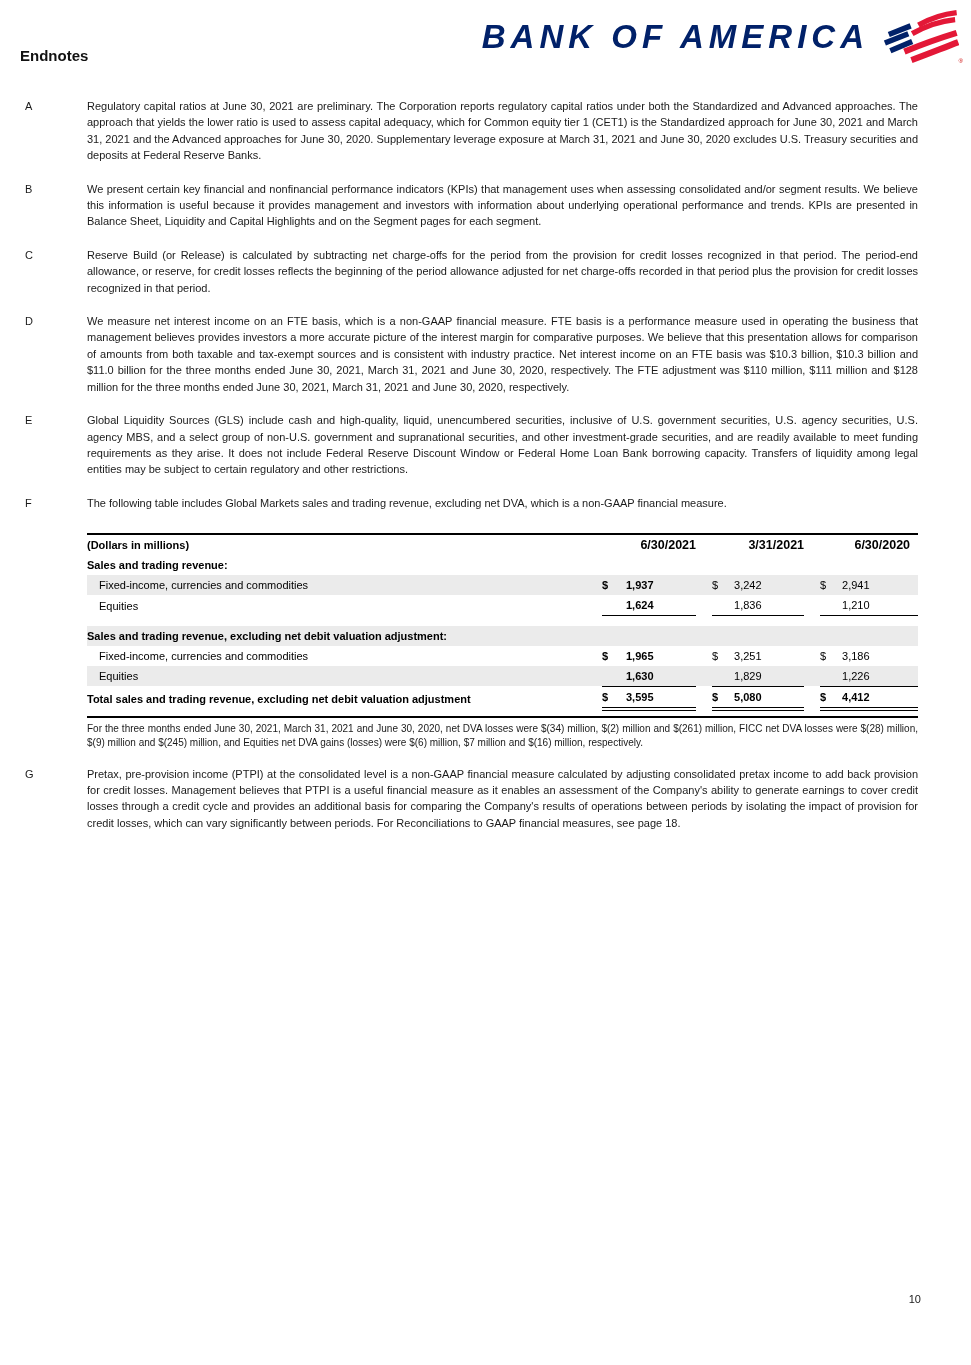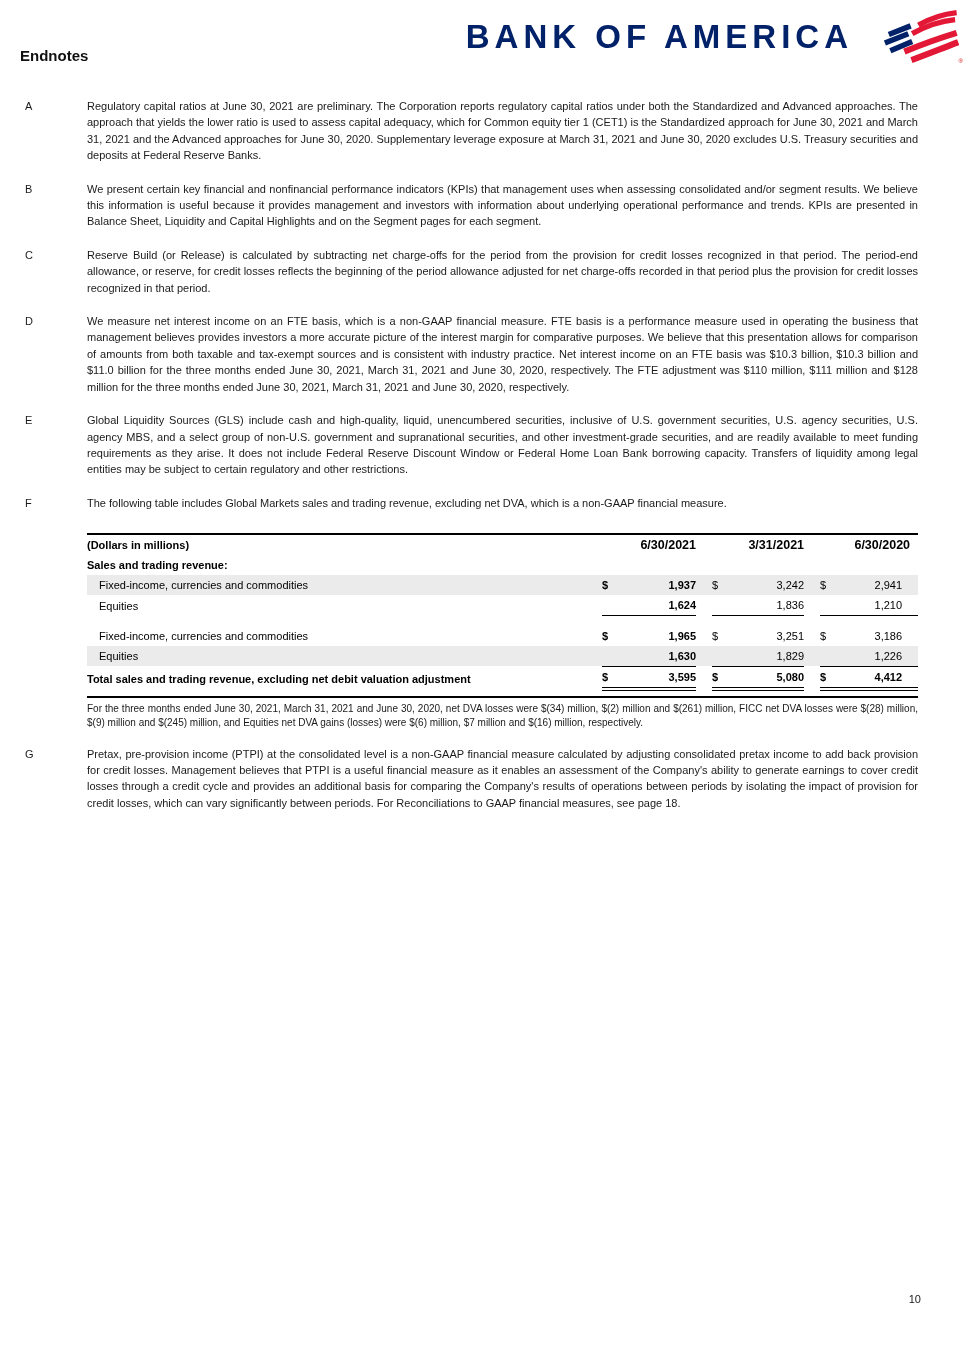--- a/index.html
+++ b/index.html
@@ -9,21 +9,21 @@
     position:relative; width:971px; height:1365px; background:#fff;
     overflow:hidden; margin:0 auto;
   }
   
   .doc-title {
     position:absolute; top:47px; left:20px;
     font-size:15px; font-weight:700; color:#111;
   }
   .logo {
     position:absolute; top:6px; right:12px;
-    display:flex; align-items:center; gap:28px;
+    display:flex; align-items:center; gap:12px;font-style:italic;
   }
   .logo-text {
     color:#012169; font-weight:700; font-size:33px;
     letter-spacing:5px; line-height:1; white-space:nowrap;
   }
   .logo-flag { position:relative; width:78px; height:60px; }
   .logo-flag .reg {
     position:absolute; right:-4px; bottom:2px; font-size:6px; color:#c00;
   }
   
@@ -43,21 +43,21 @@
     border-top:2px solid #000; border-bottom:2px solid #000;
     font-size:11px; color:#000;
   }
   table.fin td { padding:3px 0 2px 0; line-height:15px; vertical-align:bottom; }
   td.span-head { text-align:center; font-weight:700; font-size:12px; padding-top:4px; }
   td.dollars-lbl { font-weight:700; }
   td.date { text-align:right; font-weight:700; font-size:12.5px; padding-right:2px; }
   td.sec-title { font-weight:700; }
   td.lbl.ind { padding-left:12px;margin-top:48px; }
   td.d { text-align:left; padding-left:2px; }
-  td.v { text-align:right; padding-right:2px; }
+  td.v { padding-right:2px; }
   td.v.endpad { padding-right:16px; }
   .c1 { font-weight:700; }
   tr.shade td { background:#ebebeb; }
   tr.total td { font-weight:700; }
   td.uline { border-bottom:1px solid #000; }
   td.dbl { border-bottom:4px double #000; }
   tr.spacer td { padding:0; height:10px; }
   tr.endspacer td { padding:0; height:8px; }
   .tbl-footnote {
     margin-top:4px; font-size:10px; line-height:14px; text-align:justify; color:#1a1a1a;
@@ -173,20 +173,23 @@
           <td class="gap"></td>
           <td class="d uline"></td>
           <td class="v endpad uline">1,210</td>
         </tr>
 
 
         <tr class="spacer">
               <td colspan="9"></td>
             </tr>
 
+        <tr class="shade">
+          <td class="sec-title" colspan="9">Sales and trading revenue, excluding net debit valuation adjustment:</td>
+        </tr>
 
         <tr>
           <td class="lbl ind">Fixed-income, currencies and commodities</td>
           <td class="d c1">$</td>
           <td class="v c1">1,965</td>
           <td class="gap"></td>
           <td class="d">$</td>
           <td class="v">3,251</td>
           <td class="gap"></td>
           <td class="d">$</td>

